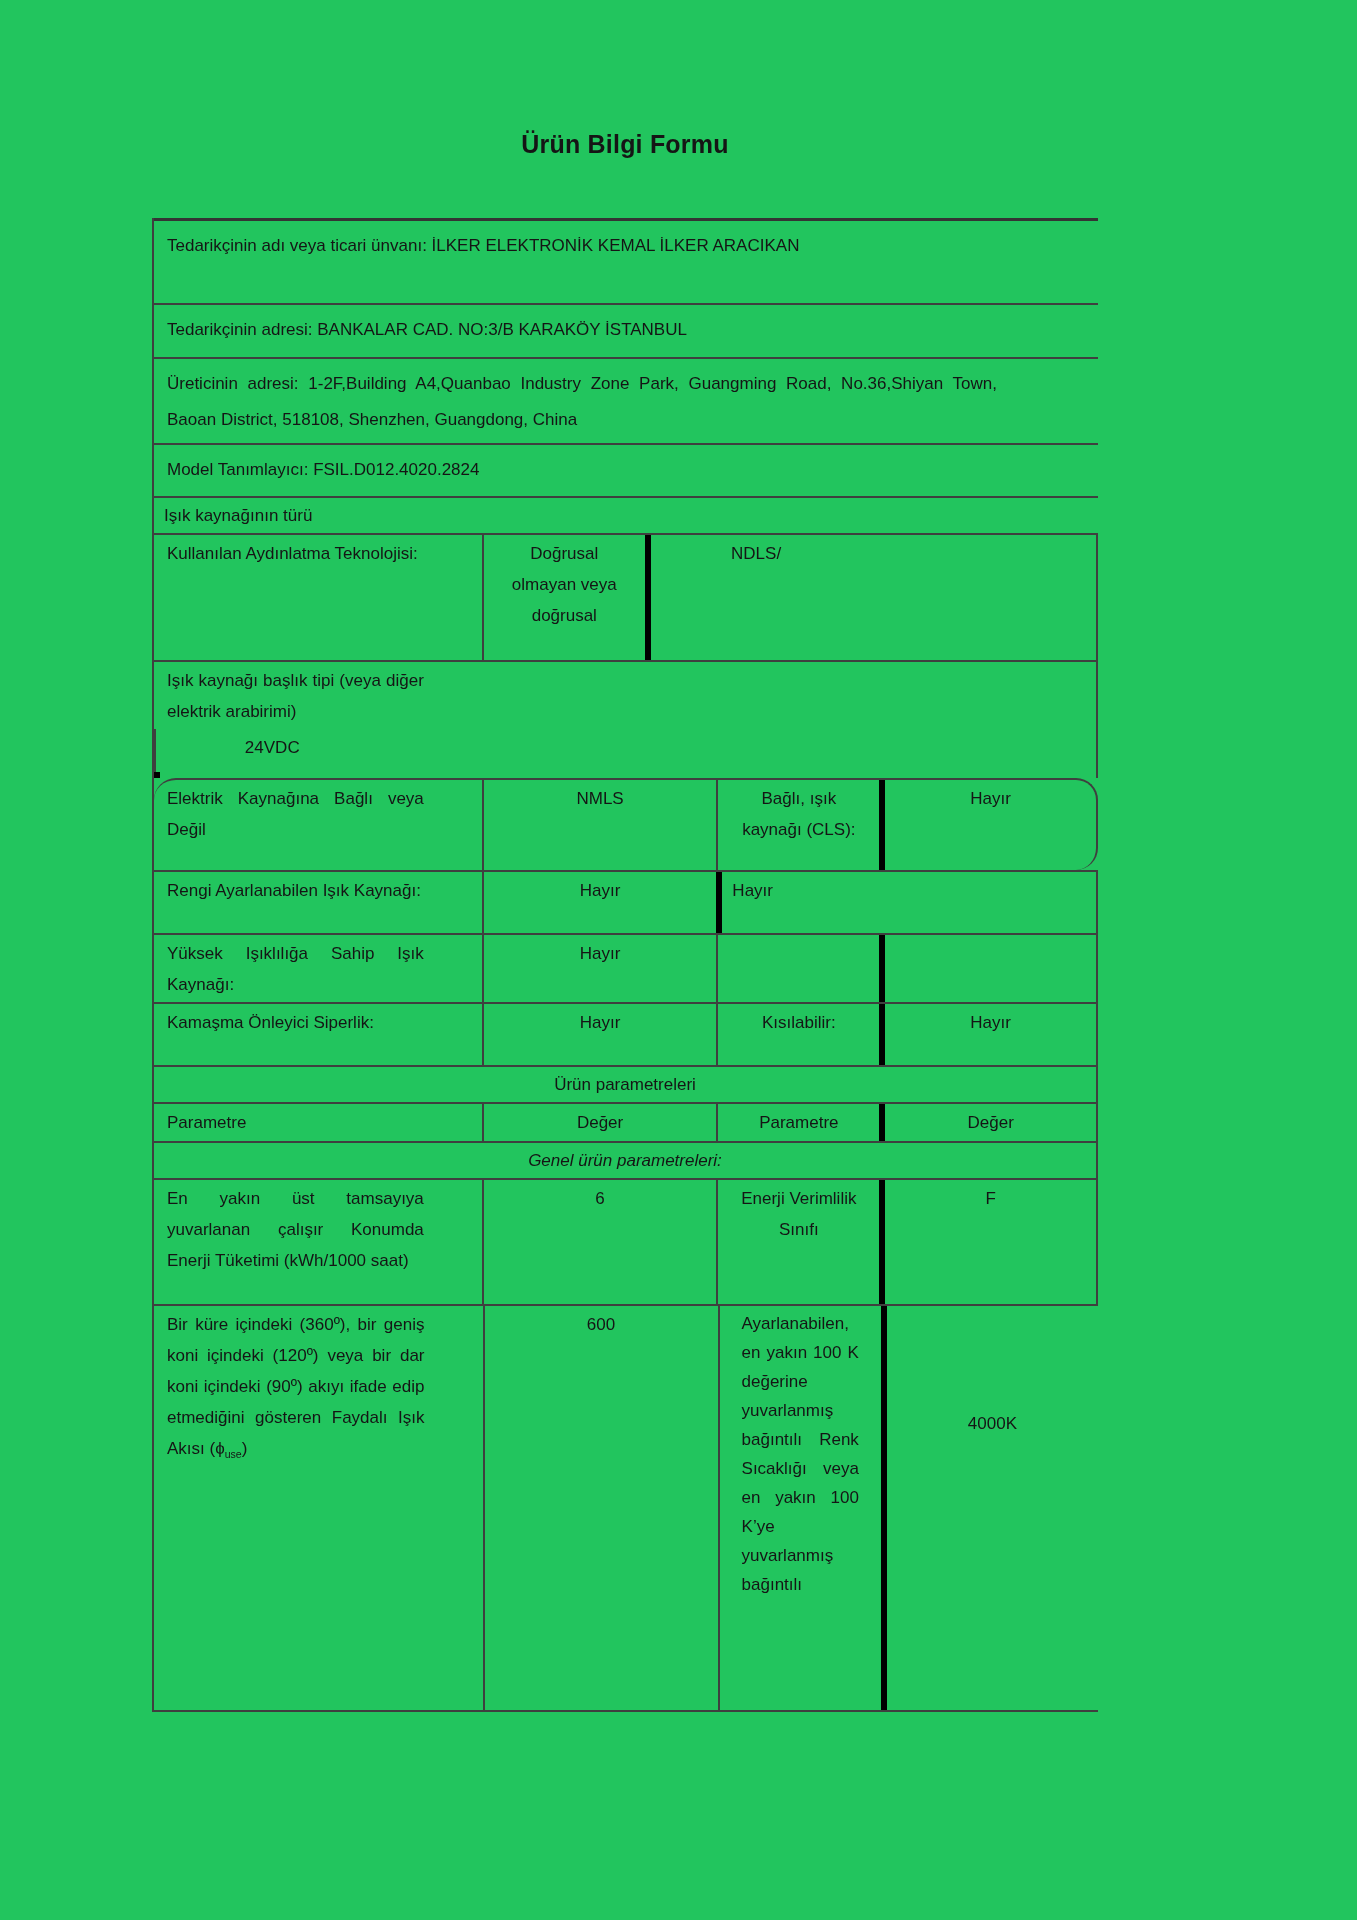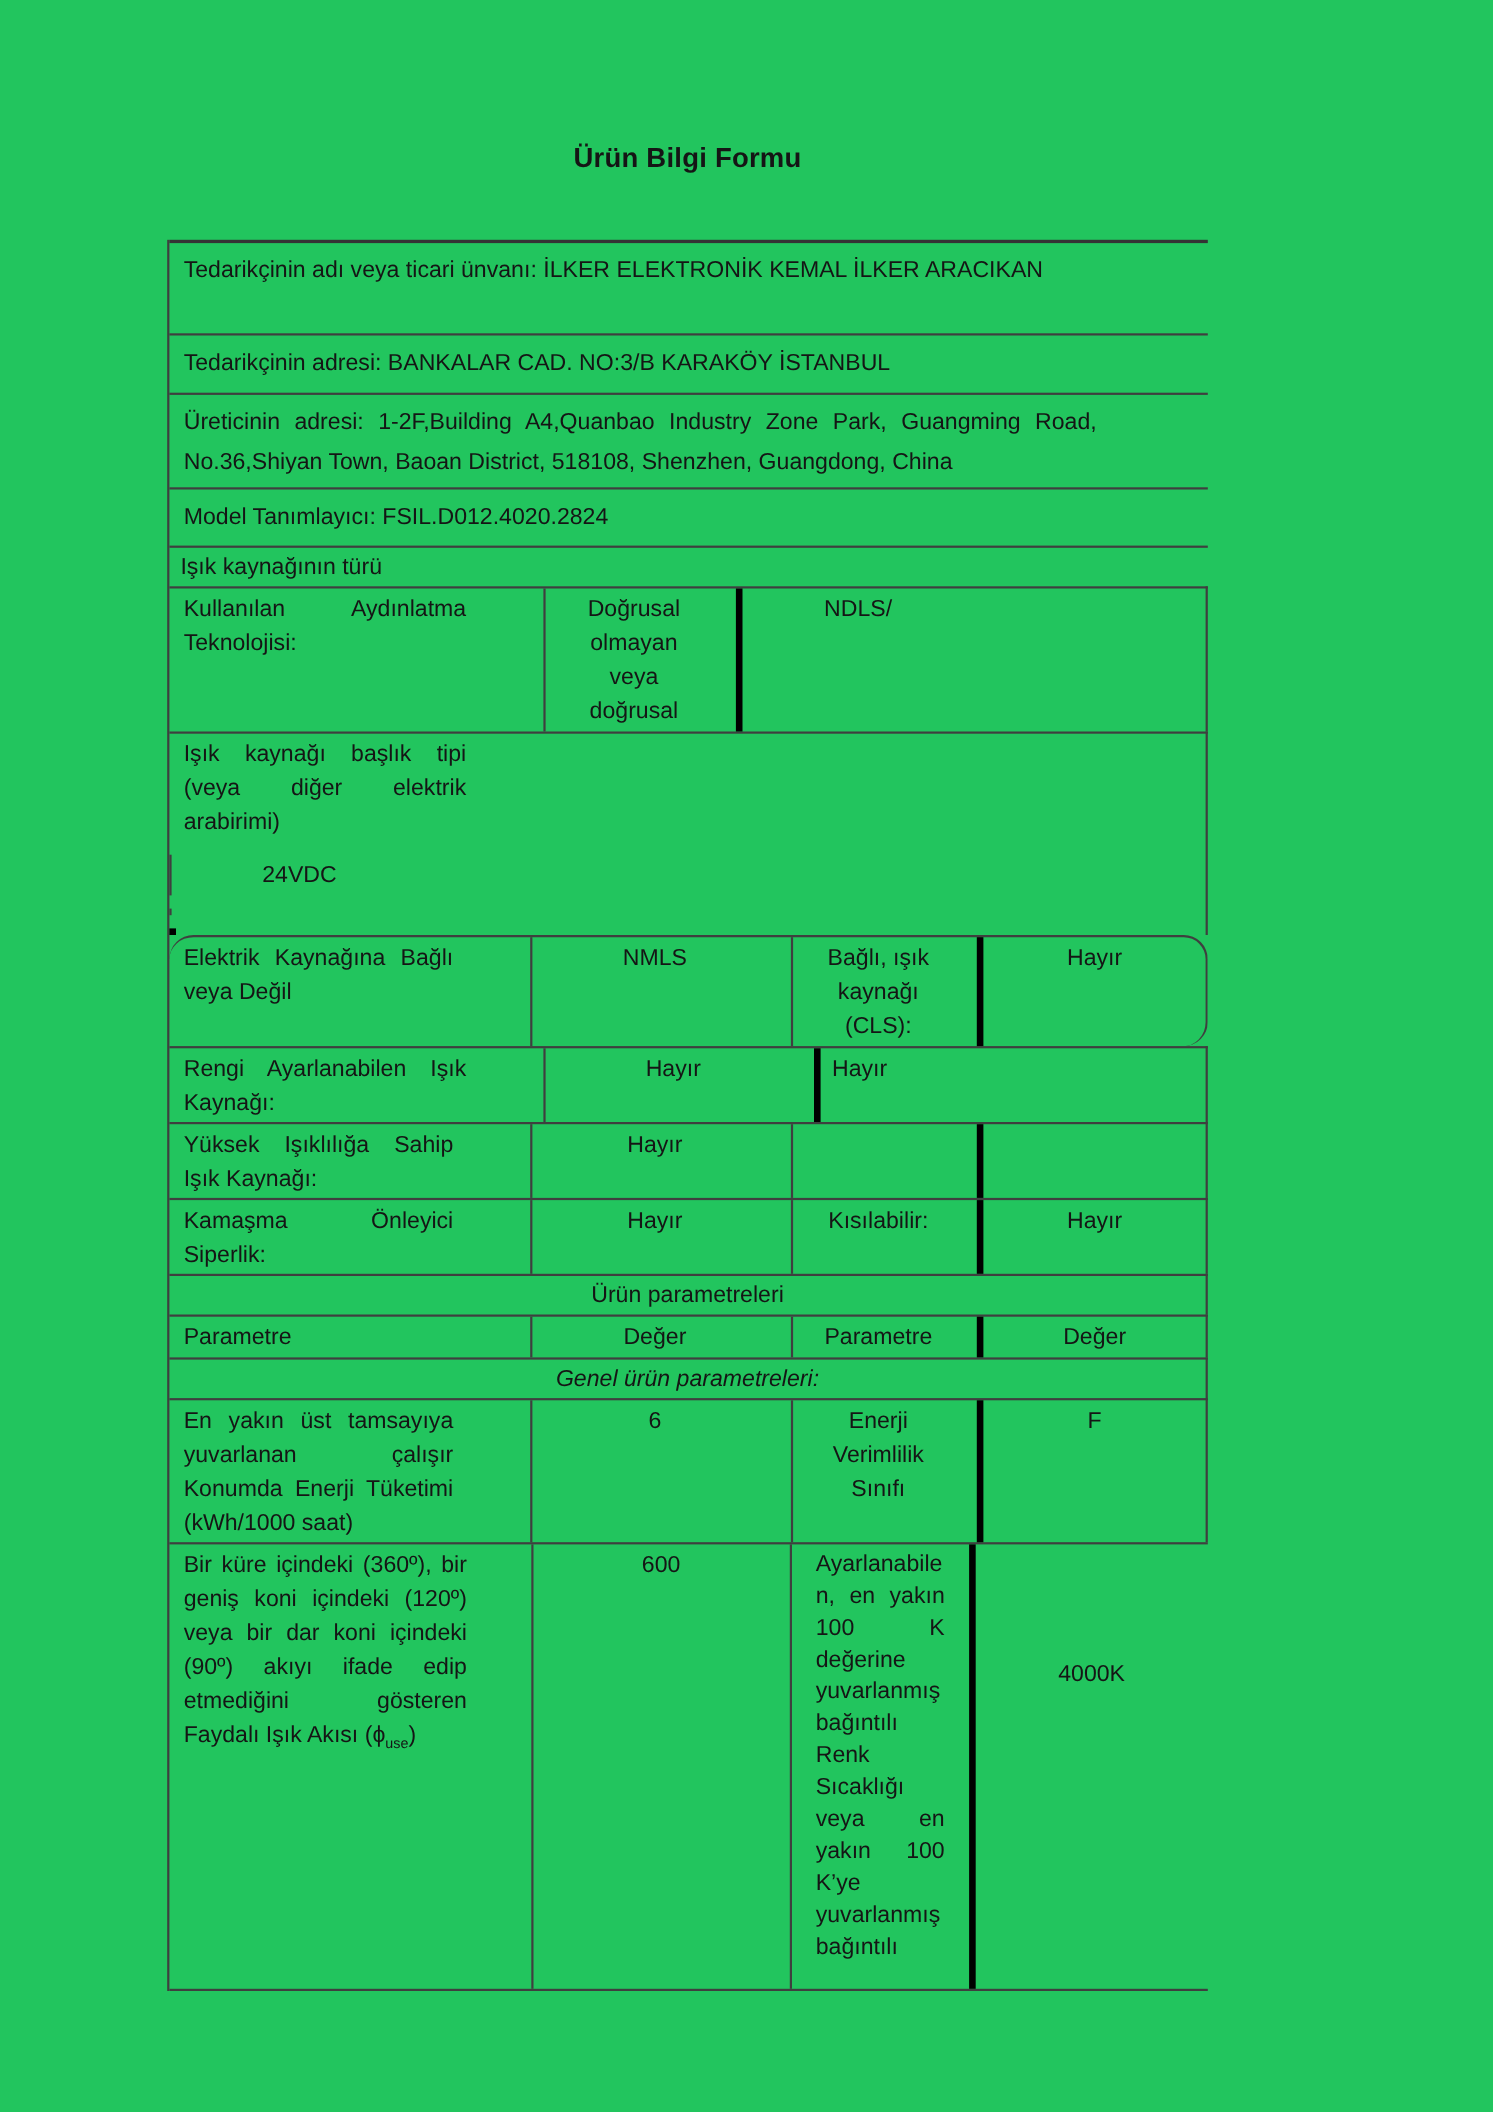--- a/index.html
+++ b/index.html
@@ -24,26 +24,26 @@
   .doc-table{
     position:absolute;
     left:152px;top:218px;
     width:946px;
     border-left:2px solid #3f3f3f;
     box-sizing:border-box;
   }
   .row{
     border-top:2px solid #3f3f3f;
     box-sizing:border-box;
-    font-size:21px;
+    font-size:17px;
     line-height:31px;
   }
   .row.first{border-top:3px solid #343434;}
   .row.last{border-bottom:2px solid #3f3f3f;}
-  .row.rb{border-right:2px solid #3f3f3f;gap:12px;}
+  .row.rb{border-right:2px solid #3f3f3f;}
   
   .info-row{padding:7px 14px 5px 13px;line-height:36px;}
   .info-row p{margin:0;max-width:830px;text-align:justify;}
   
   .section-row{padding:2px 10px;}
   .section-row.center{text-align:center;}
   .section-row.italic{font-style:italic;}
   
   .grid-row{display:flex;align-items:stretch;}
   .grid-row .cell{box-sizing:border-box;}

